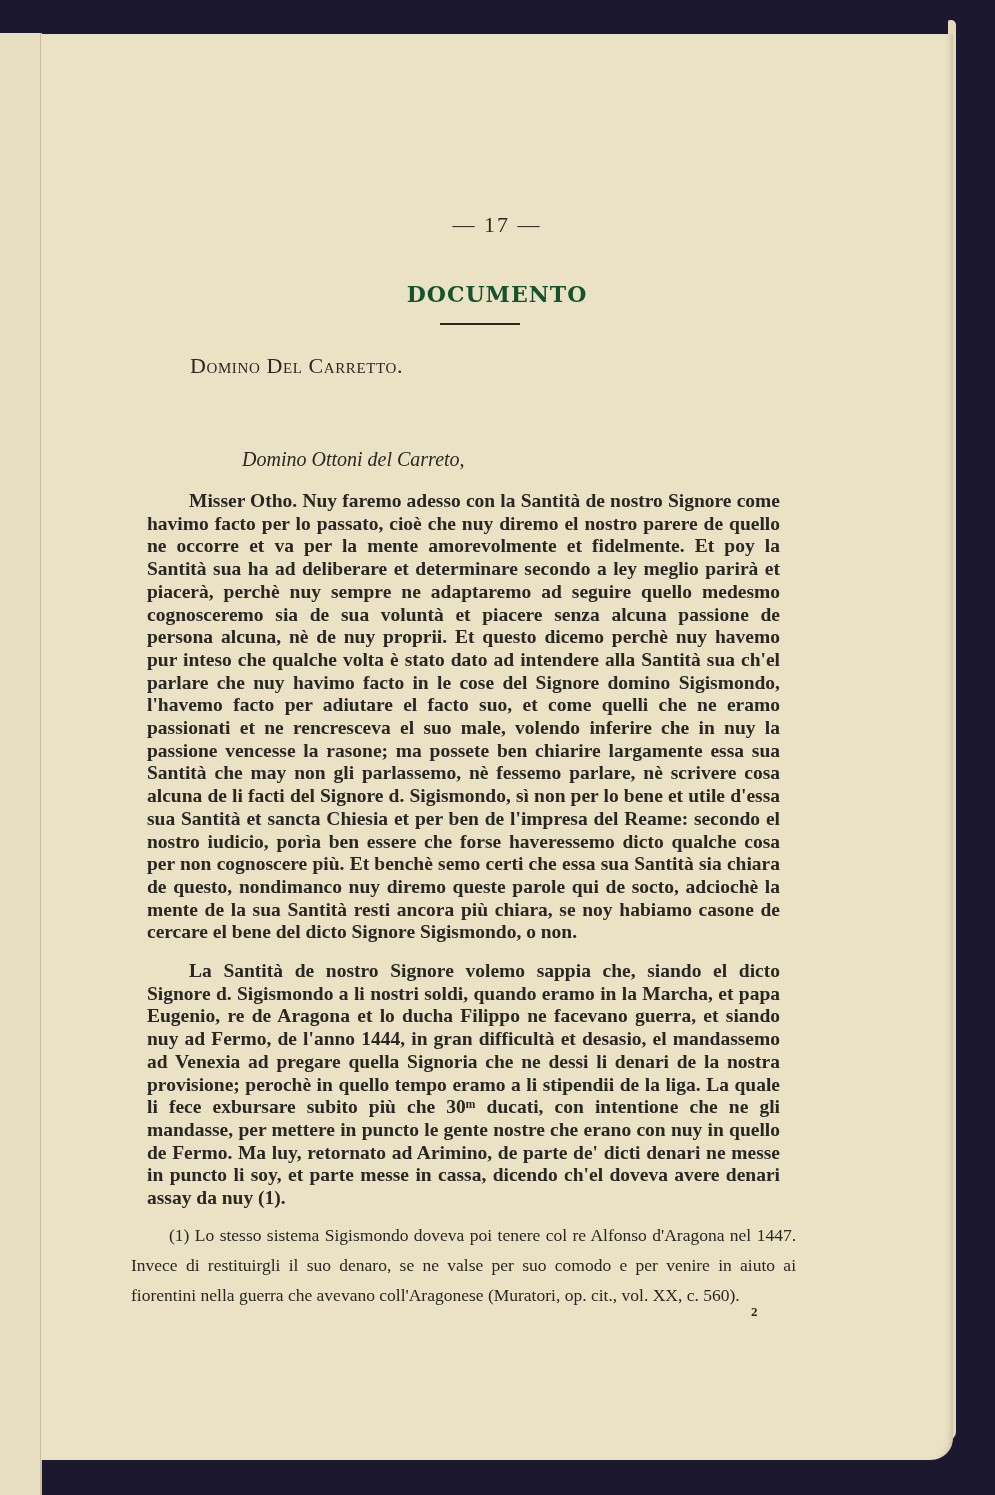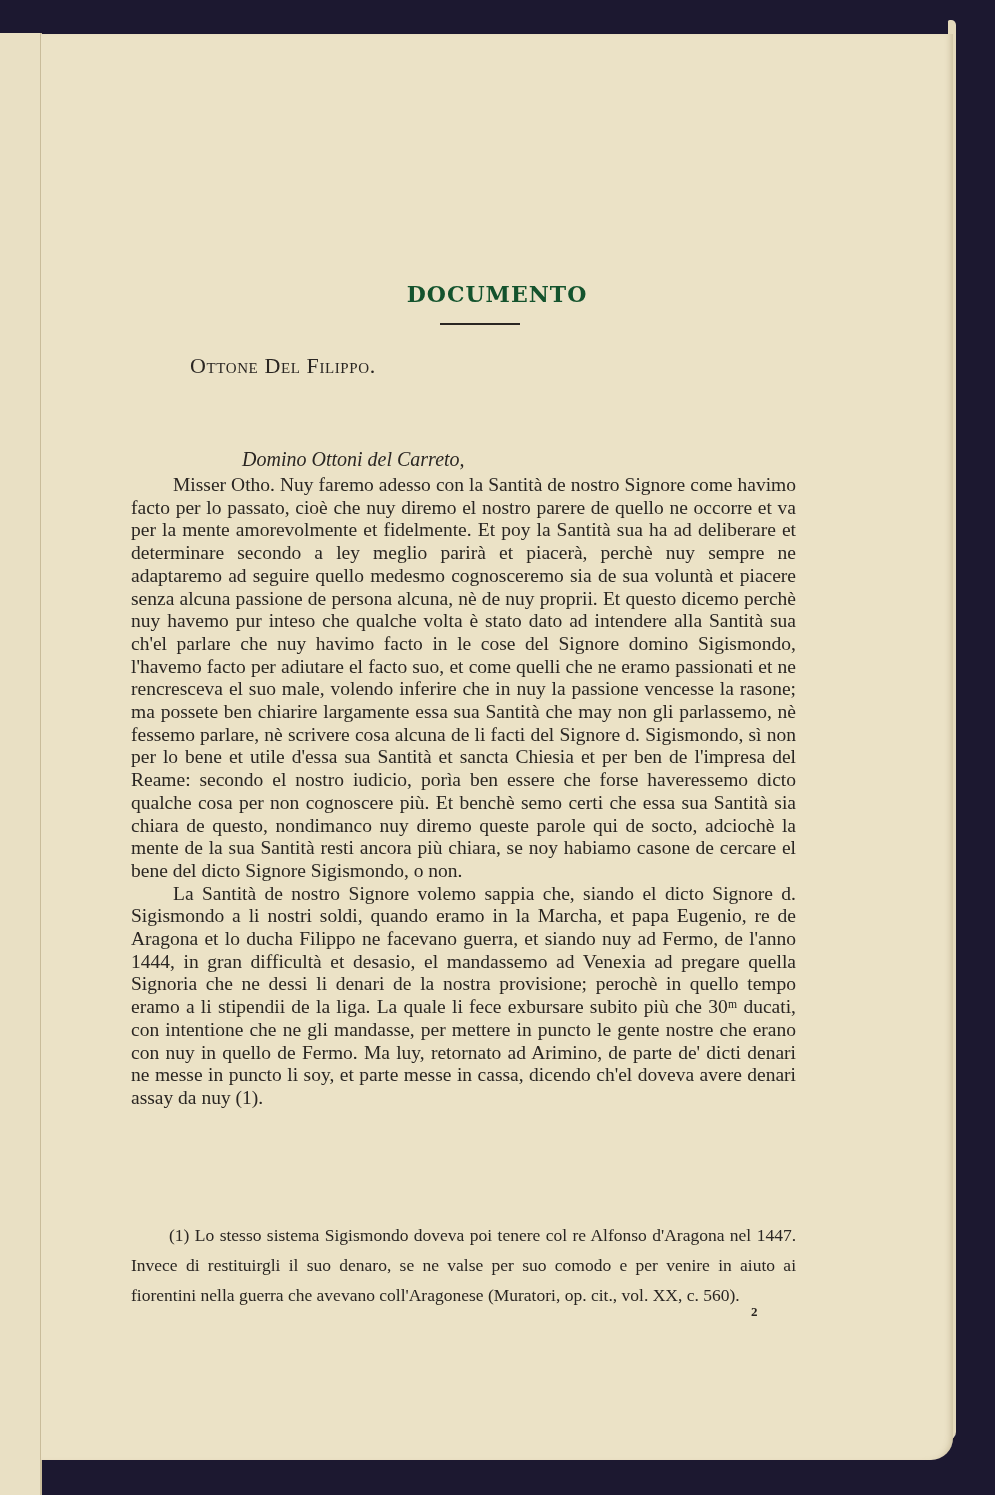--- a/index.html
+++ b/index.html
@@ -15,35 +15,36 @@
   .folio { position:absolute; top:178px; left:0; width:100%; text-align:center; font-size:22px; letter-spacing:2px; }
   .heading { position:absolute; top:247px; left:0; width:100%; text-align:center;
              font-family:"DejaVu Serif",serif; font-weight:bold; font-size:22px; letter-spacing:1px; color:#14532d; }
   .rule { position:absolute; top:289px; left:399px; width:80px; height:2px; background:#2a2622; }
   .title { position:absolute; top:318px; left:85px; width:715px; font-size:22px; line-height:27px;
            font-variant:small-caps; letter-spacing:0.6px; }
   .title .l2 { padding-left:64px; display:block; }
   .dateline { position:absolute; top:393px; left:440px; width:285px; text-align:right; font-style:italic; font-size:20px; }
   .addressee { position:absolute; top:414px; left:160px; font-style:italic; font-size:20px;margin-left:41px; }
   .body { position:absolute; top:440px; left:90px; width:665px; font-size:19.5px; line-height:22.7px; text-align:justify; }
-  .body p { margin:0; text-indent:42px; }
+  .body p { margin:16px; text-indent:42px;font-weight:bold; }
   .footnote { position:absolute; top:1186px; left:90px; width:665px; font-size:17.5px; line-height:30px; text-align:justify; }
   .footnote p { margin:0; text-indent:38px; }
   .sig { position:absolute; top:1270px; left:710px; font-size:13px; font-weight:bold; }
 </style>
 </head>
 <body>
 
 <div class="left-page"></div>
 <div class="page-edge"></div>
 <div class="page">
+  <div class="folio">— 17 —</div>
   <div class="heading">DOCUMENTO</div>
   <div class="rule"></div>
   <div class="title">
-    <span class="l2">Ottone Del Filippo.</span>
+    <span class="l2">Domino Del Carretto.</span>
   </div>
   <div class="addressee">Domino Ottoni del Carreto,</div>
   <div class="body">
     <p>Misser Otho. Nuy faremo adesso con la Santità de nostro Signore come havimo facto per lo passato, cioè che nuy diremo el nostro parere de quello ne occorre et va per la mente amorevolmente et fidelmente. Et poy la Santità sua ha ad deliberare et determinare secondo a ley meglio parirà et piacerà, perchè nuy sempre ne adaptaremo ad seguire quello medesmo cognosceremo sia de sua voluntà et piacere senza alcuna passione de persona alcuna, nè de nuy proprii. Et questo dicemo perchè nuy havemo pur inteso che qualche volta è stato dato ad intendere alla Santità sua ch'el parlare che nuy havimo facto in le cose del Signore domino Sigismondo, l'havemo facto per adiutare el facto suo, et come quelli che ne eramo passionati et ne rencresceva el suo male, volendo inferire che in nuy la passione vencesse la rasone; ma possete ben chiarire largamente essa sua Santità che may non gli parlassemo, nè fessemo parlare, nè scrivere cosa alcuna de li facti del Signore d. Sigismondo, sì non per lo bene et utile d'essa sua Santità et sancta Chiesia et per ben de l'impresa del Reame: secondo el nostro iudicio, porìa ben essere che forse haveressemo dicto qualche cosa per non cognoscere più. Et benchè semo certi che essa sua Santità sia chiara de questo, nondimanco nuy diremo queste parole qui de socto, adciochè la mente de la sua Santità resti ancora più chiara, se noy habiamo casone de cercare el bene del dicto Signore Sigismondo, o non.</p>
     <p>La Santità de nostro Signore volemo sappia che, siando el dicto Signore d. Sigismondo a li nostri soldi, quando eramo in la Marcha, et papa Eugenio, re de Aragona et lo ducha Filippo ne facevano guerra, et siando nuy ad Fermo, de l'anno 1444, in gran difficultà et desasio, el mandassemo ad Venexia ad pregare quella Signoria che ne dessi li denari de la nostra provisione; perochè in quello tempo eramo a li stipendii de la liga. La quale li fece exbursare subito più che 30ᵐ ducati, con intentione che ne gli mandasse, per mettere in puncto le gente nostre che erano con nuy in quello de Fermo. Ma luy, retornato ad Arimino, de parte de' dicti denari ne messe in puncto li soy, et parte messe in cassa, dicendo ch'el doveva avere denari assay da nuy (1).</p>
   </div>
   <div class="footnote">
     <p>(1) Lo stesso sistema Sigismondo doveva poi tenere col re Alfonso d'Aragona nel 1447. Invece di restituirgli il suo denaro, se ne valse per suo comodo e per venire in aiuto ai fiorentini nella guerra che avevano coll'Aragonese (Muratori, op. cit., vol. XX, c. 560).</p>
   </div>
   <div class="sig">2</div>

